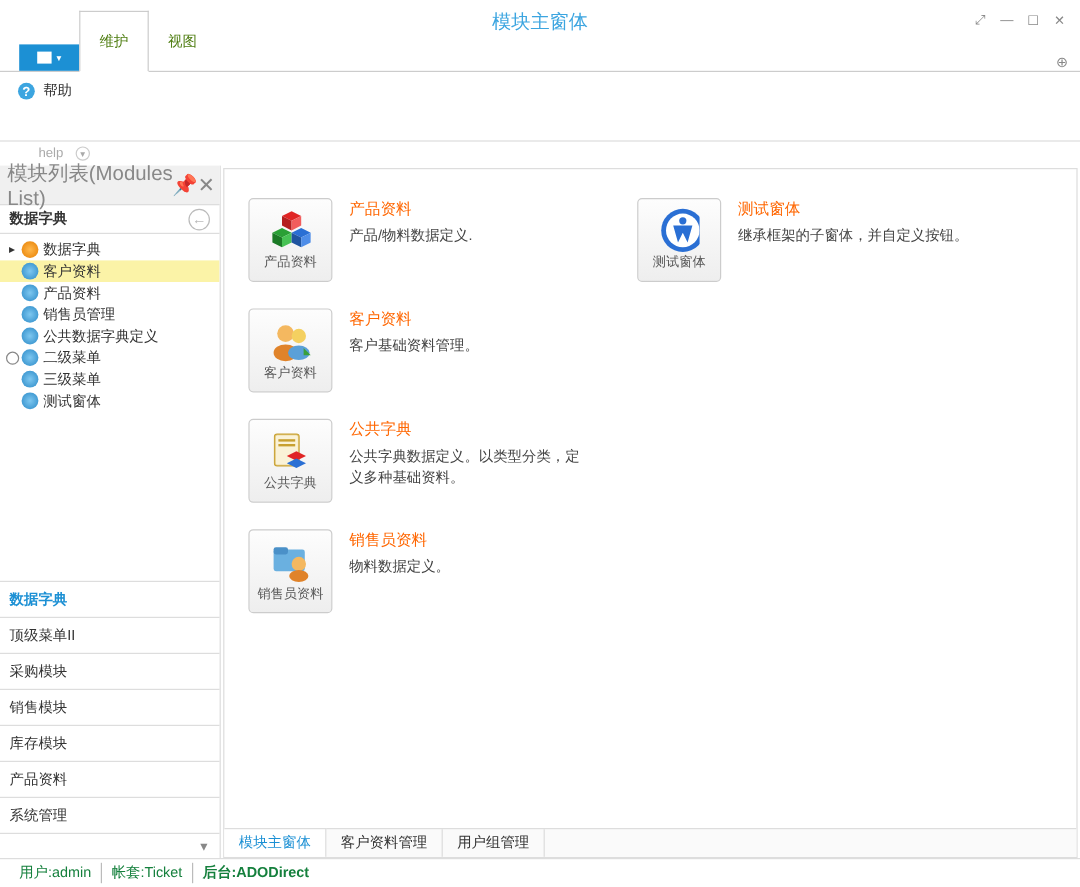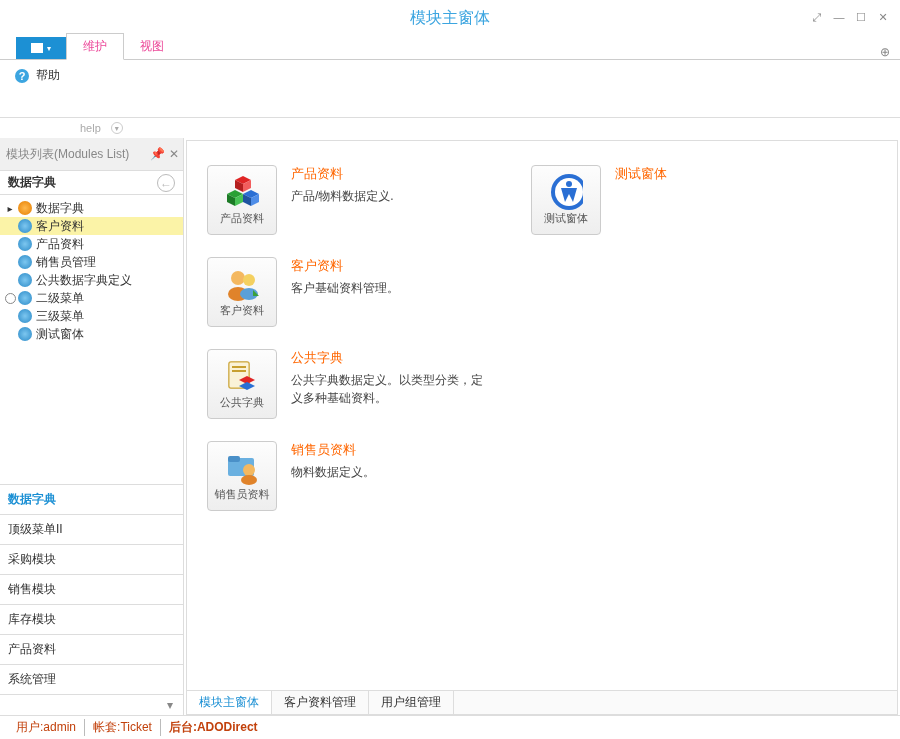--- a/index.html
+++ b/index.html
@@ -9,37 +9,37 @@
 .title-bar { height: 36px; display: flex; align-items: center; justify-content: center; position: relative; }
 .title-bar .title { color: #3ca5e0; font-size: 16px; }
 .title-bar .controls { position: absolute; right: 8px; top: 8px; display: flex; gap: 4px; }
 .title-bar .controls span { width: 18px; height: 18px; display: flex; align-items: center; justify-content: center; color: #888; cursor: pointer; font-size: 11px; }
 
 
 .ribbon-header { height: 24px; display: flex; align-items: flex-end; border-bottom: 1px solid #ccc; }
 .app-tab { width: 50px; height: 22px; background: #1c90d4; color: white; display: flex; align-items: center; justify-content: center; gap: 4px; margin-left: 16px; cursor: pointer; }
 .app-tab .dot-icon { width: 12px; height: 10px; background: white; }
 .app-tab .arrow { font-size: 8px; }
-.ribbon-tab { padding: 4px 16px; cursor: pointer; color: #ec4899; }
+.ribbon-tab { padding: 16px 16px; cursor: pointer; color: #4d7c0f; }
 .ribbon-tab.active { background: white; border: 1px solid #ccc; border-bottom-color: white; margin-bottom: -1px; }
 
 
 .ribbon-body { height: 58px; border-bottom: 1px solid #ddd; padding: 4px 10px; }
 .ribbon-item { display: flex; align-items: center; gap: 6px; padding: 3px 4px; cursor: pointer; }
 .ribbon-item .icon { width: 16px; height: 16px; display: flex; align-items: center; justify-content: center; font-size: 14px; }
 
 
-.sub-caption { height: 20px; display: flex; align-items: center; padding-left: 32px; color: #aaa; gap: 10px; font-size: 11px; margin-left: 48px; }
+.sub-caption { height: 20px; display: flex; align-items: center; padding-left: 32px; color: #aaa; gap: 10px; font-size: 11px; }
 
 
 .main-area { display: flex; height: calc(739px - 36px - 24px - 58px - 20px - 24px); }
 
 
 .sidebar { width: 184px; border-right: 1px solid #ddd; display: flex; flex-direction: column; }
-.sidebar-title { height: 20px; background: #f0f0f0; border-bottom: 1px solid #ddd; display: flex; align-items: center; padding: 16px 6px; color: #888; font-size: 12px; position: relative; }
+.sidebar-title { height: 20px; background: #f0f0f0; border-bottom: 1px solid #ddd; display: flex; align-items: center; padding: 16px 6px; color: #888; font-size: 17px; position: relative; }
 .sidebar-title .pin { position: absolute; right: 18px; color: #888; cursor: pointer; }
 .sidebar-title .close { position: absolute; right: 4px; color: #888; cursor: pointer; }
 .sidebar-section-header { height: 24px; border-bottom: 1px solid #ddd; display: flex; align-items: center; justify-content: space-between; padding: 0 8px; font-weight: bold; cursor: pointer; }
 .sidebar-section-header .back-icon { width: 18px; height: 18px; border: 1px solid #bbb; border-radius: 50%; display: flex; align-items: center; justify-content: center; color: #bbb; font-size: 12px; }
 .tree { flex: 1; padding: 4px 0; overflow: auto; }
 .tree-node { display: flex; align-items: center; height: 18px; padding-left: 4px; cursor: pointer; }
 .tree-node.l1 { padding-left: 18px; }
 .tree-node .expand { width: 12px; height: 12px; margin-right: 2px; display: flex; align-items: center; justify-content: center; font-size: 10px; }
 .tree-node .node-icon { width: 14px; height: 14px; margin-right: 4px; border-radius: 50%; }
 .tree-node.selected { background: #fbf3a7; }
@@ -61,21 +61,21 @@
 .module-icon-box .caption { font-size: 11px; color: #555; }
 .module-text .title { color: #ff6600; font-size: 13px; margin-bottom: 4px; }
 .module-text .desc { color: #444; font-size: 12px; max-width: 200px; line-height: 1.5; }
 
 
 .content-tabs { height: 24px; display: flex; align-items: center; border-top: 1px solid #ddd; background: #fafafa; }
 .content-tab { padding: 3px 12px; border-right: 1px solid #ddd; cursor: pointer; font-size: 12px; }
 .content-tab.active { color: #1c90d4; background: white; border-top: 1px solid #ddd; margin-top: -1px; }
 
 
-.status-bar { height: 24px; border-top: 1px solid #ddd; display: flex; align-items: center; padding: 0 8px; font-size: 12px; color: #c2410c; }
+.status-bar { height: 24px; border-top: 1px solid #ddd; display: flex; align-items: center; padding: 0 8px; font-size: 12px; color: #15803d; }
 .status-bar .seg { padding: 0 8px; border-right: 1px solid #bbb; }
 .status-bar .seg:last-child { border-right: none; font-weight: bold; }
 
 
 svg { display: block; }
 </style>
 </head>
 <body>
 
 <div class="title-bar">
@@ -271,20 +271,21 @@
                   <circle cx="20" cy="20" r="18" fill="#2a6fd4"></circle>
                   <circle cx="20" cy="20" r="14" fill="#fff"></circle>
                   <circle cx="20" cy="12" r="3" fill="#2a6fd4"></circle>
                   <path d="M12 16 L28 16 L24 30 L20 22 L16 30 Z" fill="#2a6fd4"></path>
                 </svg>
             </div>
             <div class="caption">测试窗体</div>
           </div>
           <div class="module-text">
             <div class="title">测试窗体</div>
+            <div class="desc">继承框架的子窗体，并自定义按钮。</div>
           </div>
         </div>
       </div>
     </div>
     <div class="content-tabs">
       <div class="content-tab active">模块主窗体</div>
       <div class="content-tab">客户资料管理</div>
       <div class="content-tab">用户组管理</div>
     </div>
   </div>

